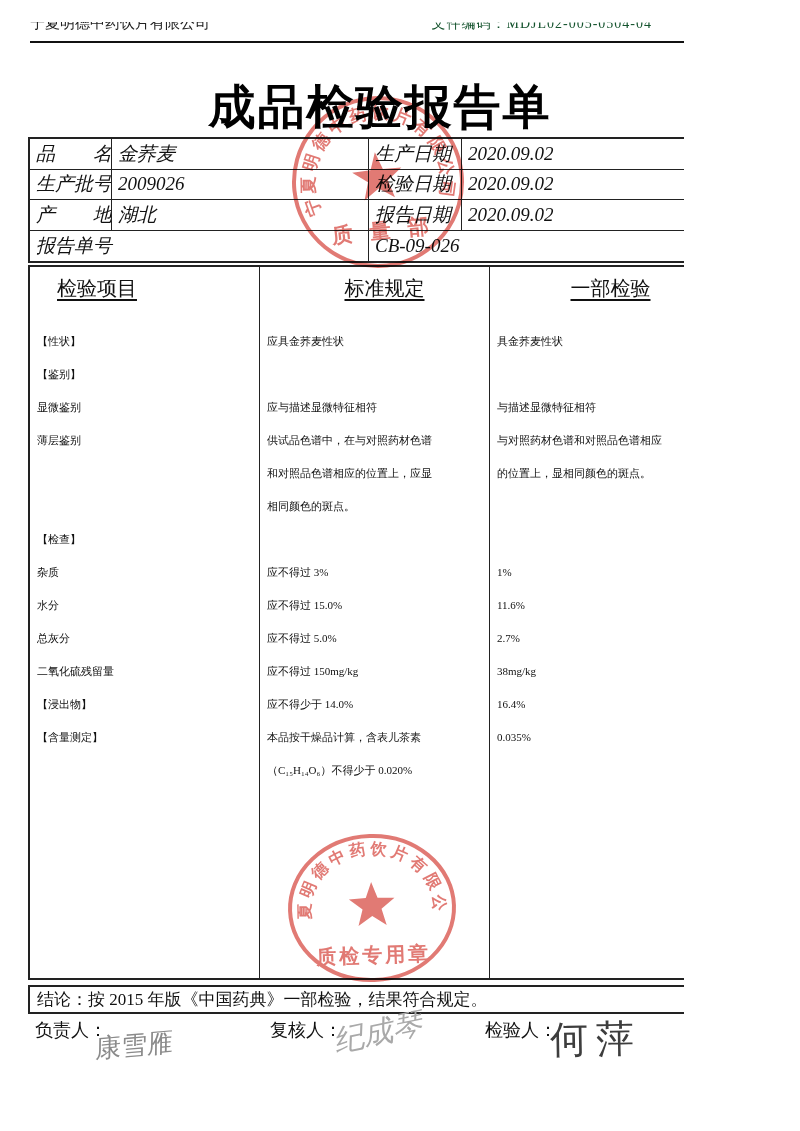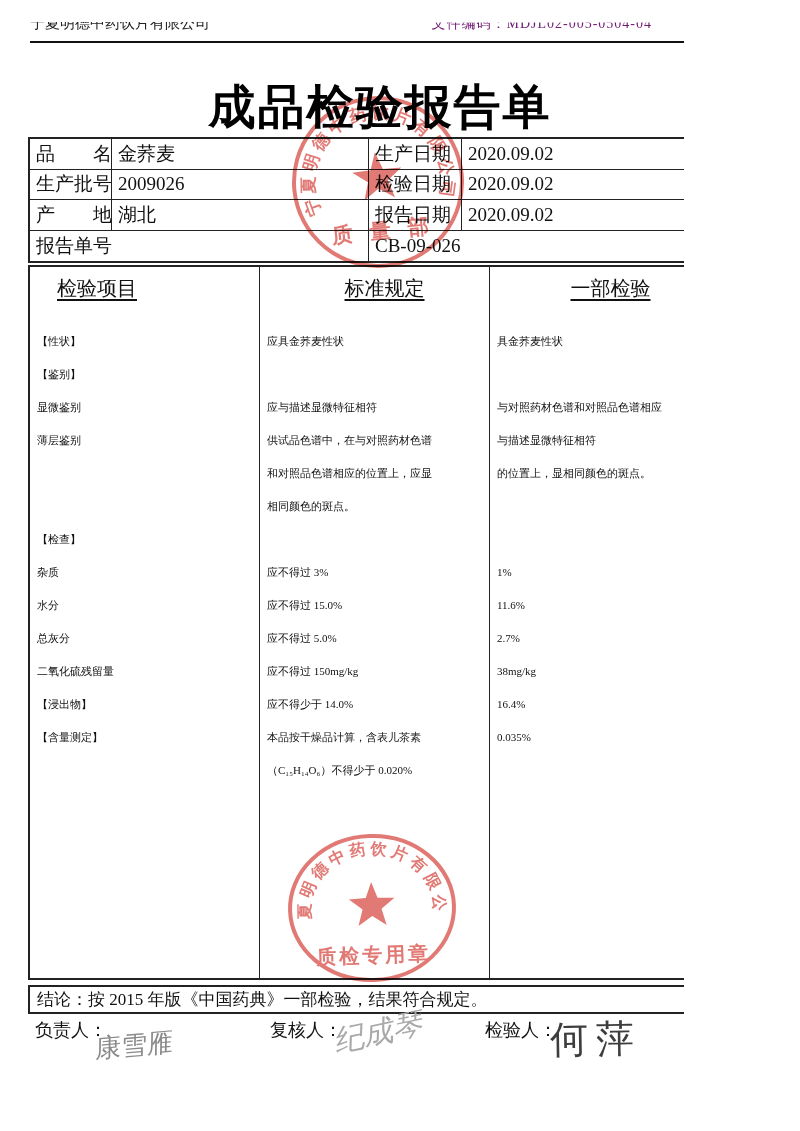--- a/index.html
+++ b/index.html
@@ -7,21 +7,21 @@
     position:relative; width:684px; height:1131px; background:#fff;
     font-family:"Liberation Serif","DejaVu Serif",serif; color:#111;
     overflow:hidden;
   }
   
   .top-header-left {
     position:absolute; left:30px; top:14px; font-size:15px; color:#222;
     clip-path: inset(42% 0 0 0);
   }
   .top-header-right {
-    position:absolute; right:32px; top:15px; font-size:14px; color:#701a75;
+    position:absolute; right:32px; top:15px; font-size:14px; color:#14532d;
     letter-spacing:1px; clip-path: inset(42% 0 0 0);
   }
   .header-rule { position:absolute; left:30px; top:41px; width:740px; height:2px; background:#111; }
 
   .doc-title {
     position:absolute; left:0; top:76px; width:760px; text-align:center;
     font-family:"DejaVu Sans","Liberation Sans",sans-serif;
     font-size:47px; font-weight:bold; letter-spacing:2px; color:#000;
   }
 
@@ -30,20 +30,21 @@
     position:absolute; left:28px; top:137px; width:685px; height:126px;
     border:2px solid #222; box-sizing:border-box;
     display:grid; grid-template-columns:82px 257px 93px 249px;
     grid-template-rows:repeat(4, 1fr);
     font-size:19px;
   }
   .info-table .cell {
     border-right:1px solid #222; border-bottom:1px solid #222;
     padding-left:6px; display:flex; align-items:center; white-space:nowrap;
     overflow:hidden;
+    font-style:italic;
   }
   .info-table .cell.no-r { border-right:none; }
   .info-table .cell.no-b { border-bottom:none; }
   .info-table .cell.sp12 { grid-column:1 / 3; }
   .info-table .cell.sp34 { grid-column:3 / 5; }
 
   
   .main-table {
     position:absolute; left:28px; top:265px; width:685px; height:715px;
     border:2px solid #222; box-sizing:border-box; display:flex;
@@ -154,22 +155,22 @@
         <div class="ln">应不得少于 14.0%</div>
         <div class="ln">本品按干燥品计算，含表儿茶素</div>
         <div class="ln">（C₁₅H₁₄O₆）不得少于 0.020%</div>
       </div>
     </div>
     <div class="mcol mcol3">
       <div class="mhead h-center">一部检验</div>
       <div class="mlines">
         <div class="ln">具金荞麦性状</div>
         <div class="ln"></div>
+        <div class="ln">与描述显微特征相符</div>
         <div class="ln">与对照药材色谱和对照品色谱相应</div>
-        <div class="ln">与描述显微特征相符</div>
         <div class="ln">的位置上，显相同颜色的斑点。</div>
         <div class="ln"></div>
         <div class="ln"></div>
         <div class="ln">1%</div>
         <div class="ln">11.6%</div>
         <div class="ln">2.7%</div>
         <div class="ln">38mg/kg</div>
         <div class="ln">16.4%</div>
         <div class="ln">0.035%</div>
         <div class="ln"></div>

